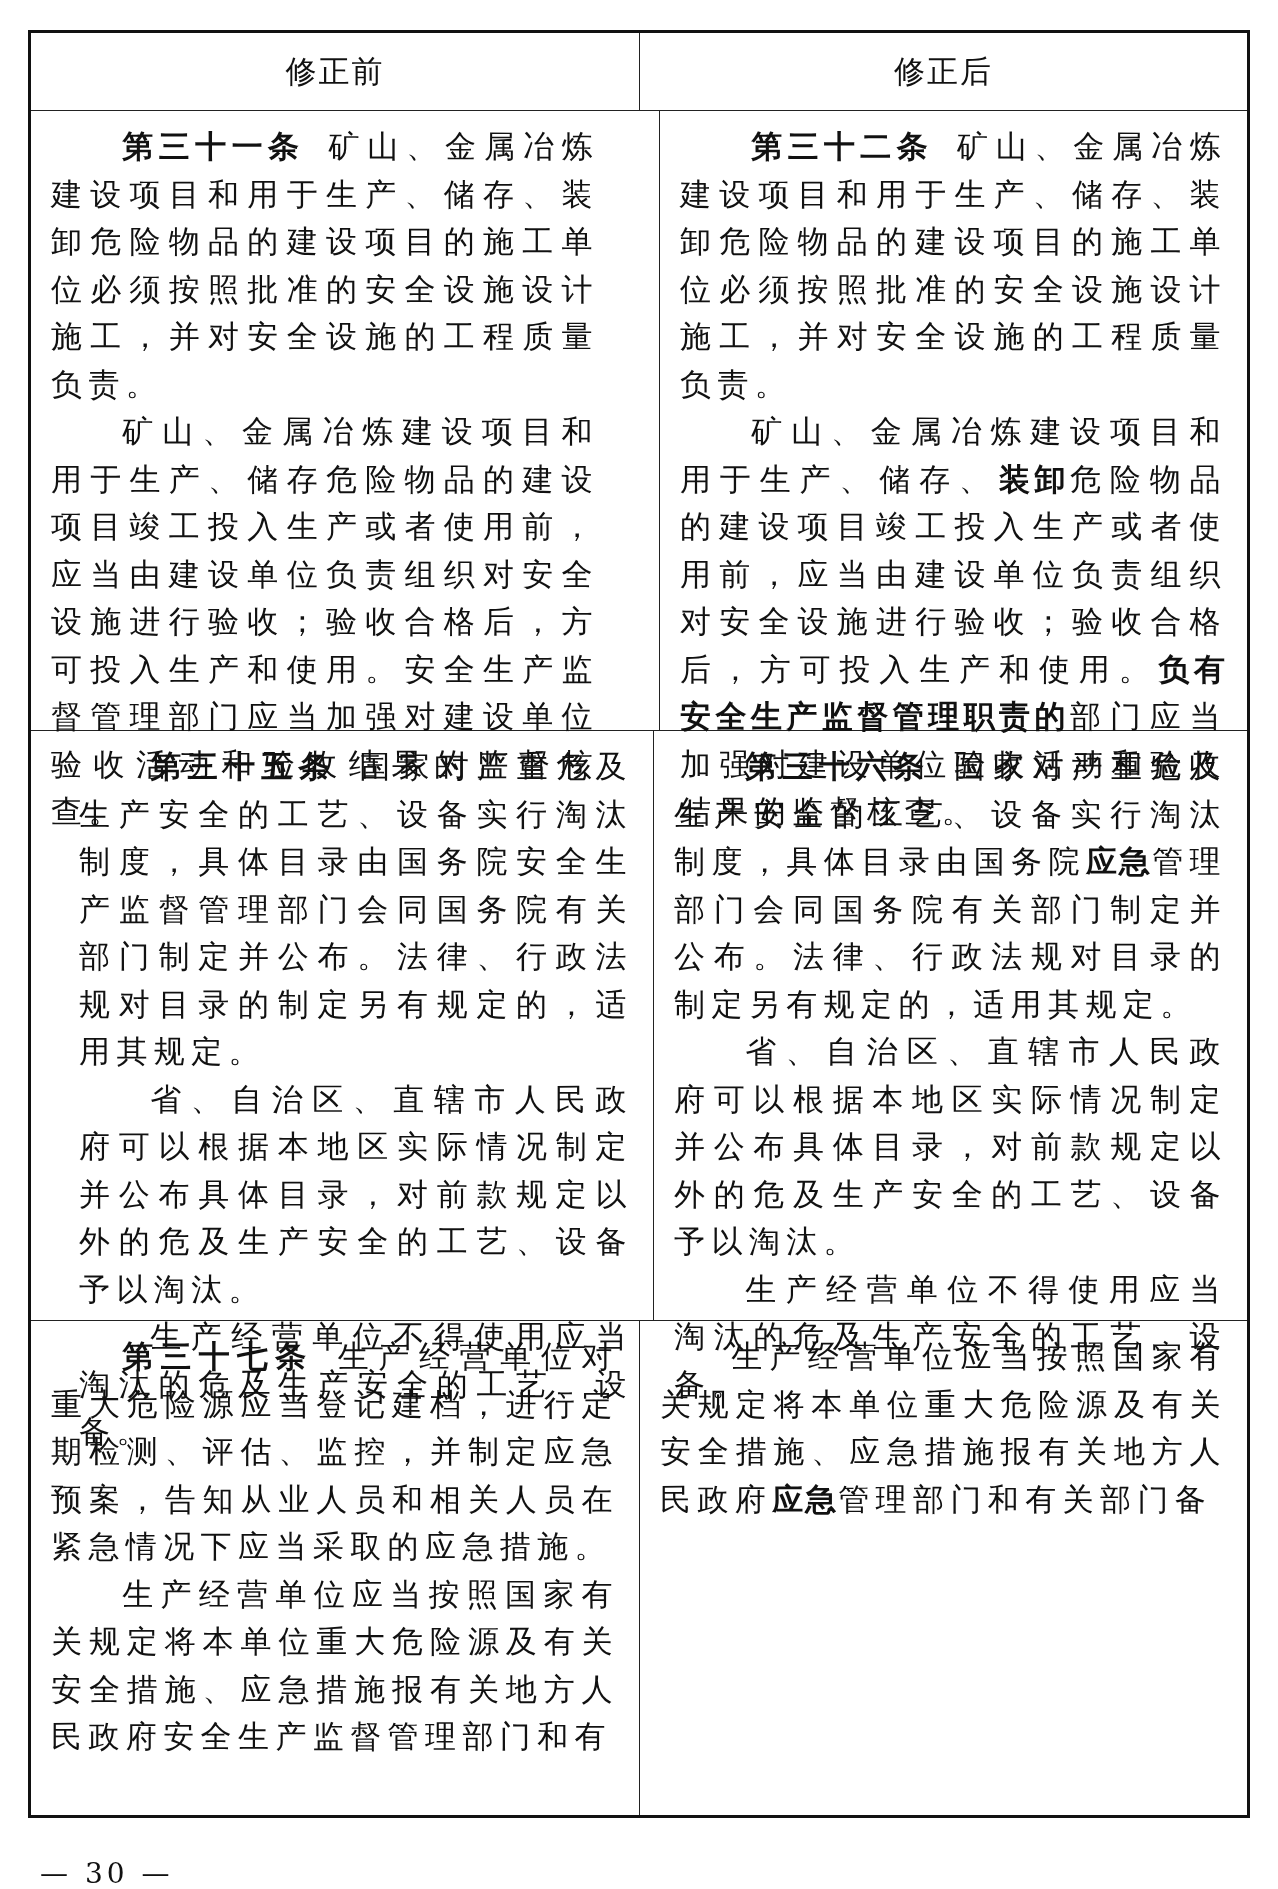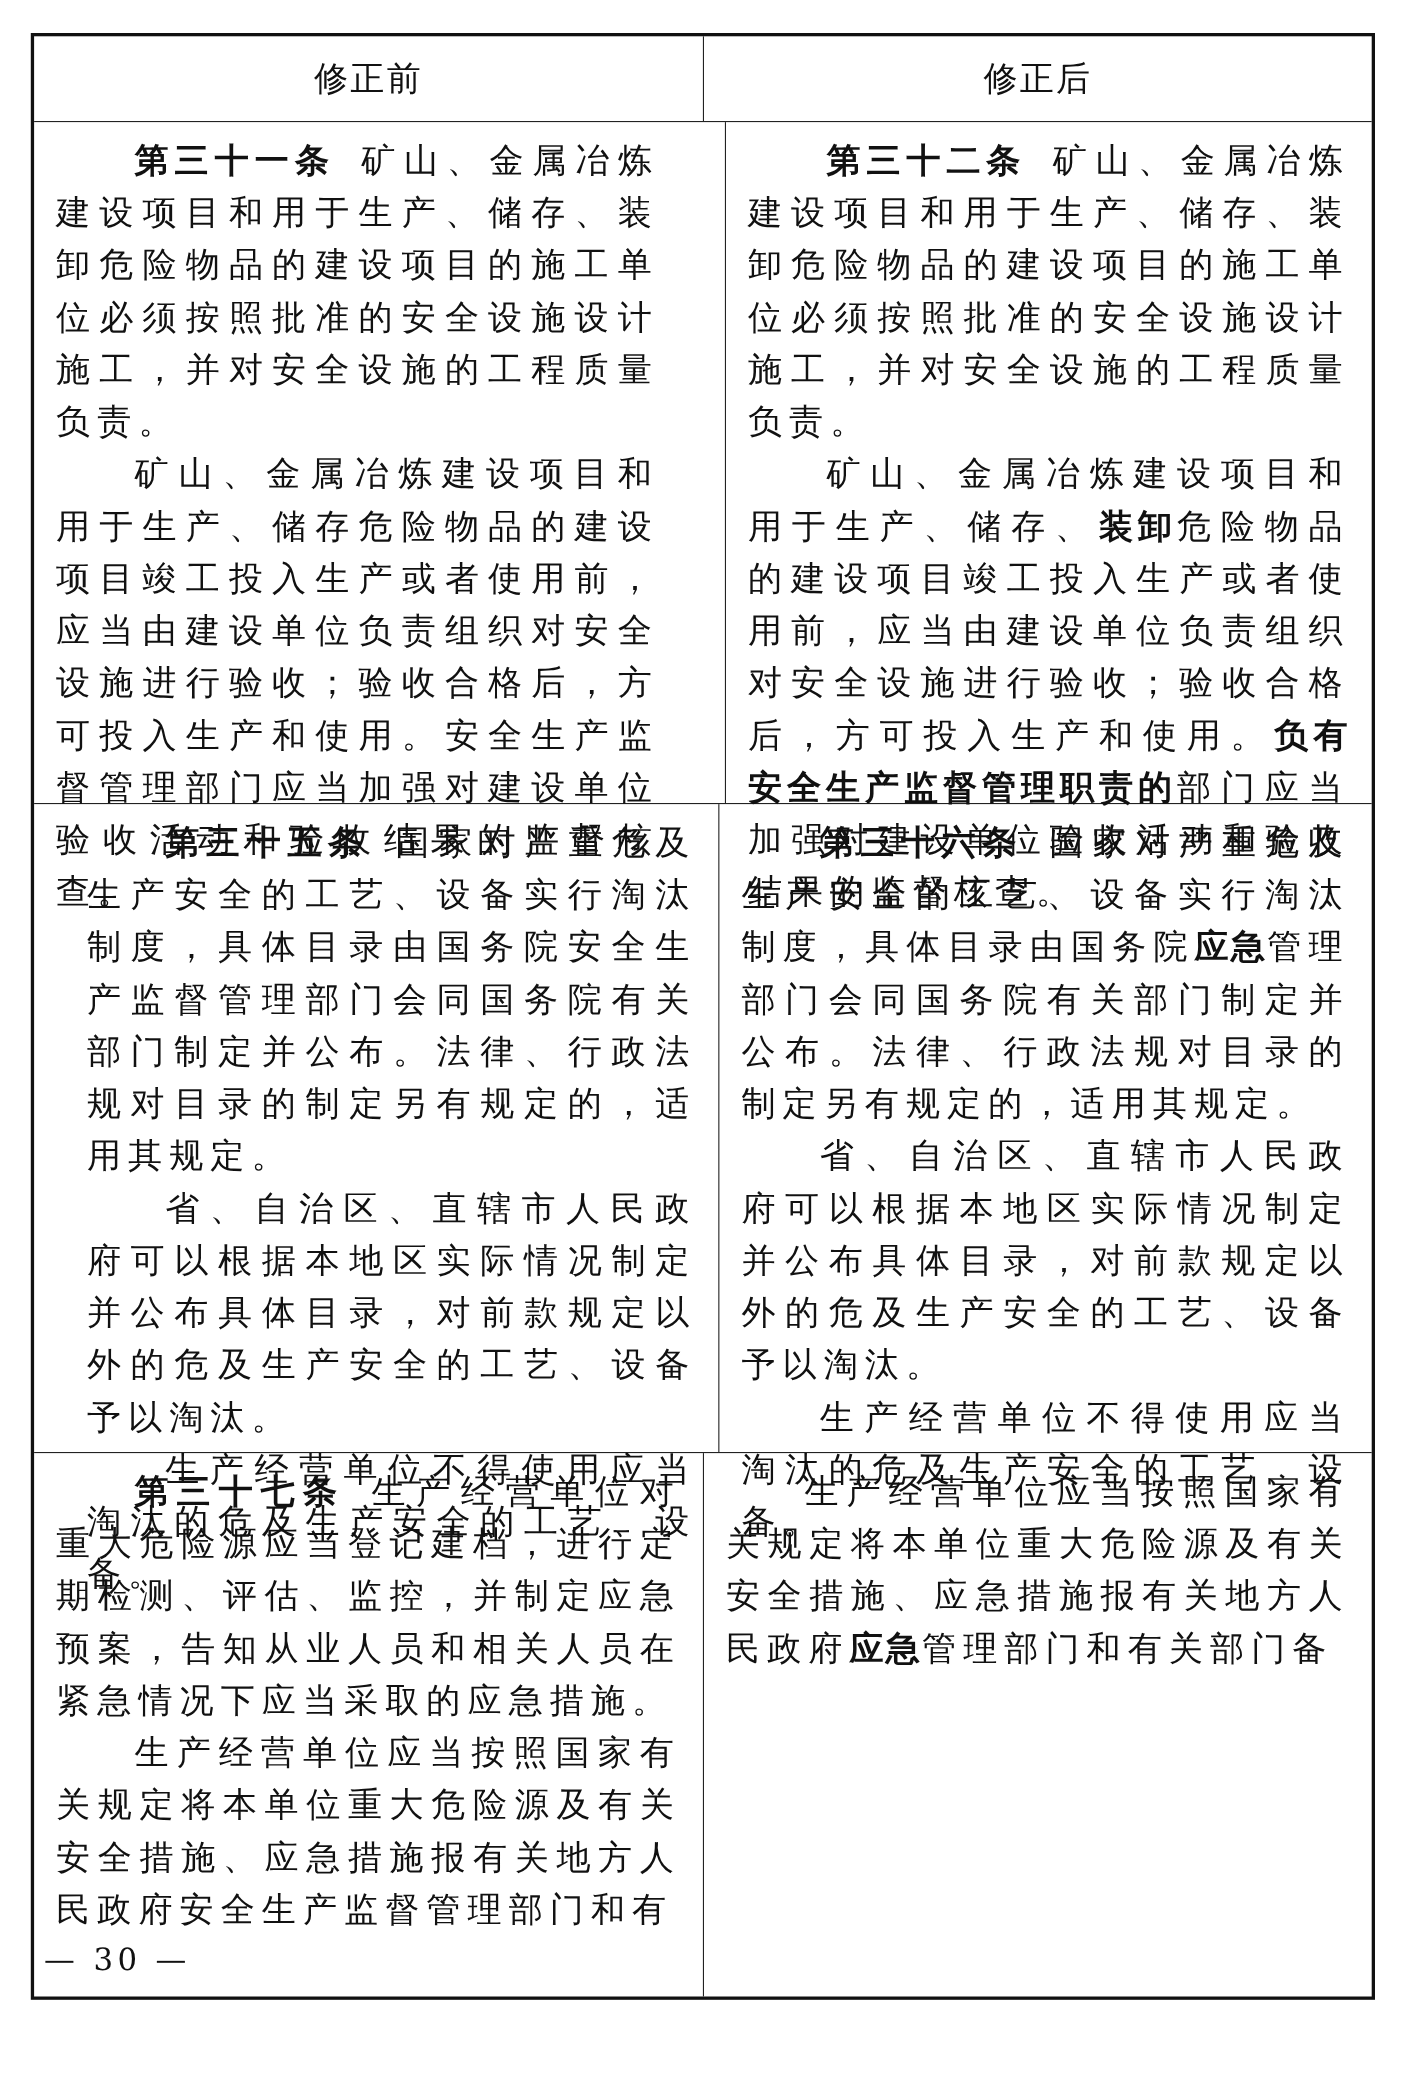--- a/index.html
+++ b/index.html
@@ -20,21 +20,21 @@
   .row2 { height: 590px; padding-left: 28px; }
   .row3 { height: 495px; }
   p.para {
     margin: 0; font-size: 31px; line-height: 47.5px; letter-spacing: 6.4px;
     text-align: justify; text-indent: 2.3em;
   }
   p.para.first { text-indent: 2.3em; }
   .art-no { font-family: "DejaVu Sans", "Liberation Sans", sans-serif; font-weight: bold; letter-spacing: 4px; margin-right: 24px; }
   .em { font-family: "DejaVu Sans", "Liberation Sans", sans-serif; font-weight: bold; letter-spacing: 2px; }
   .footer {
-    position: absolute; left: 40px; top: 1765px; font-size: 28px;
+    position: absolute; left: 40px; top: 1857px; font-size: 28px;
     font-family: "DejaVu Serif", "Liberation Serif", serif; letter-spacing: 4px;
   }
 </style>
 </head>
 <body>
 
 <div class="table">
   <div class="row header-row">
     <div class="cell">
       <span class="header-label">修正前</span>

